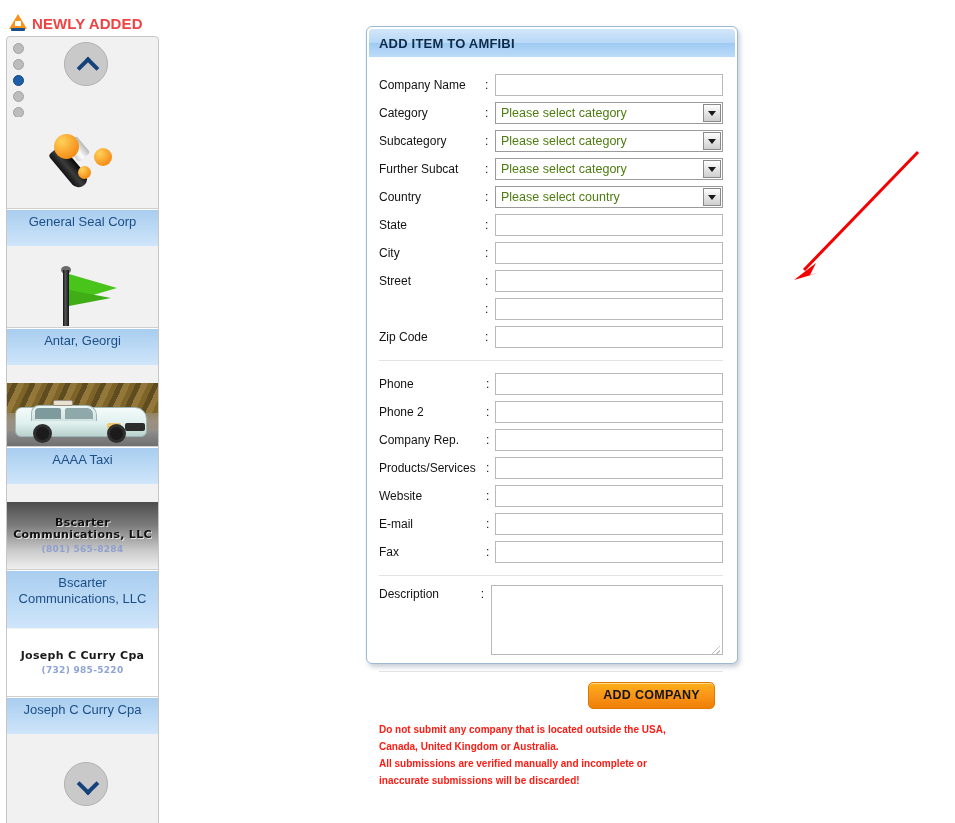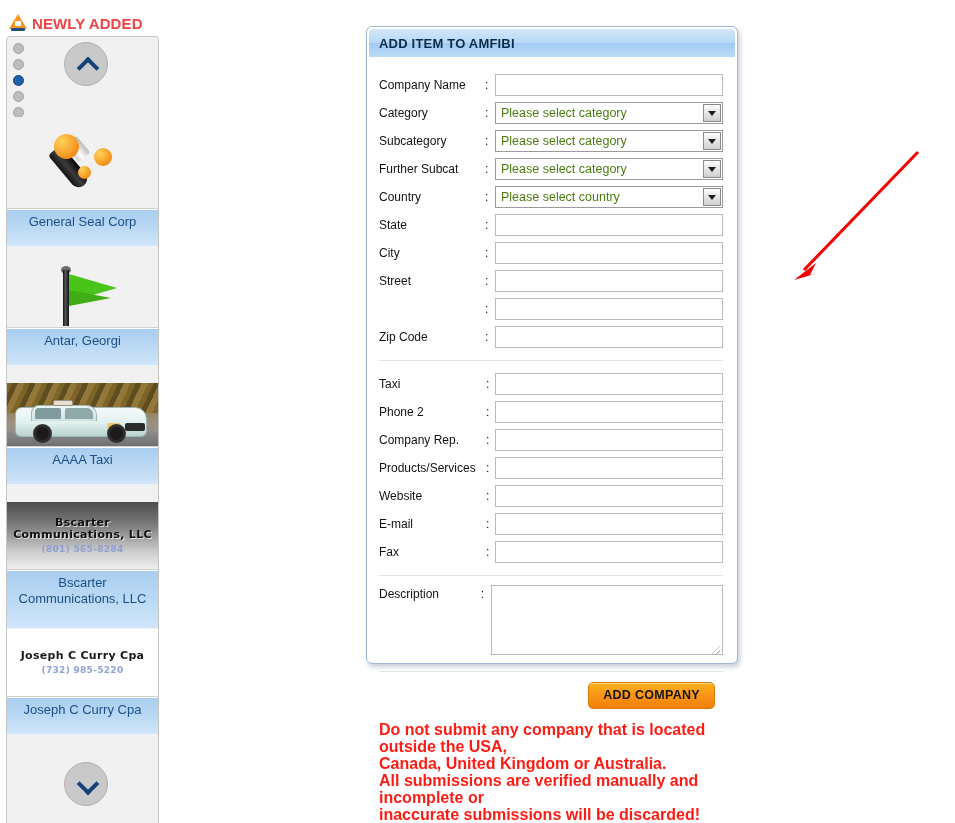--- a/index.html
+++ b/index.html
@@ -274,21 +274,21 @@
     background: linear-gradient(to bottom,#fcb017 0%,#f9951a 50%,#f07f06 100%);
     border: 1px solid #d97a05;
     border-radius: 5px;
     padding: 5px 14px 6px 14px;
     font-size: 12.5px; font-weight: bold; color: #141414;
     letter-spacing: .3px; cursor: pointer;
     box-shadow: inset 0 1px 0 rgba(255,255,255,.5);
   }
   .warn {
     margin: 12px 0 0 0; padding-right: 6px;
-    color: #fd1c14; font-size: 16px; font-weight: bold; line-height: 17px;
+    color: #fd1c14; font-size: 10px; font-weight: bold; line-height: 17px;
   }
 
   
   #annot { position: absolute; left: 770px; top: 130px; width: 180px; height: 170px; pointer-events: none; }
 </style>
 </head>
 <body>
 
 <div id="root">
 
@@ -469,21 +469,21 @@
           <td class="fld"><input class="txt" type="text" style=""></td>
         </tr>
       </tbody>
         </table>
 
       <div class="divider"></div>
 
       <table class="form">
         <tbody>
             <tr>
-          <td class="lbl">Taxi</td>
+          <td class="lbl">Phone</td>
           <td class="colon">:</td>
           <td class="fld"><input class="txt" type="text" style=""></td>
         </tr>
         <tr>
           <td class="lbl">Phone 2</td>
           <td class="colon">:</td>
           <td class="fld"><input class="txt" type="text" style=""></td>
         </tr>
         <tr>
           <td class="lbl">Company Rep.</td>

